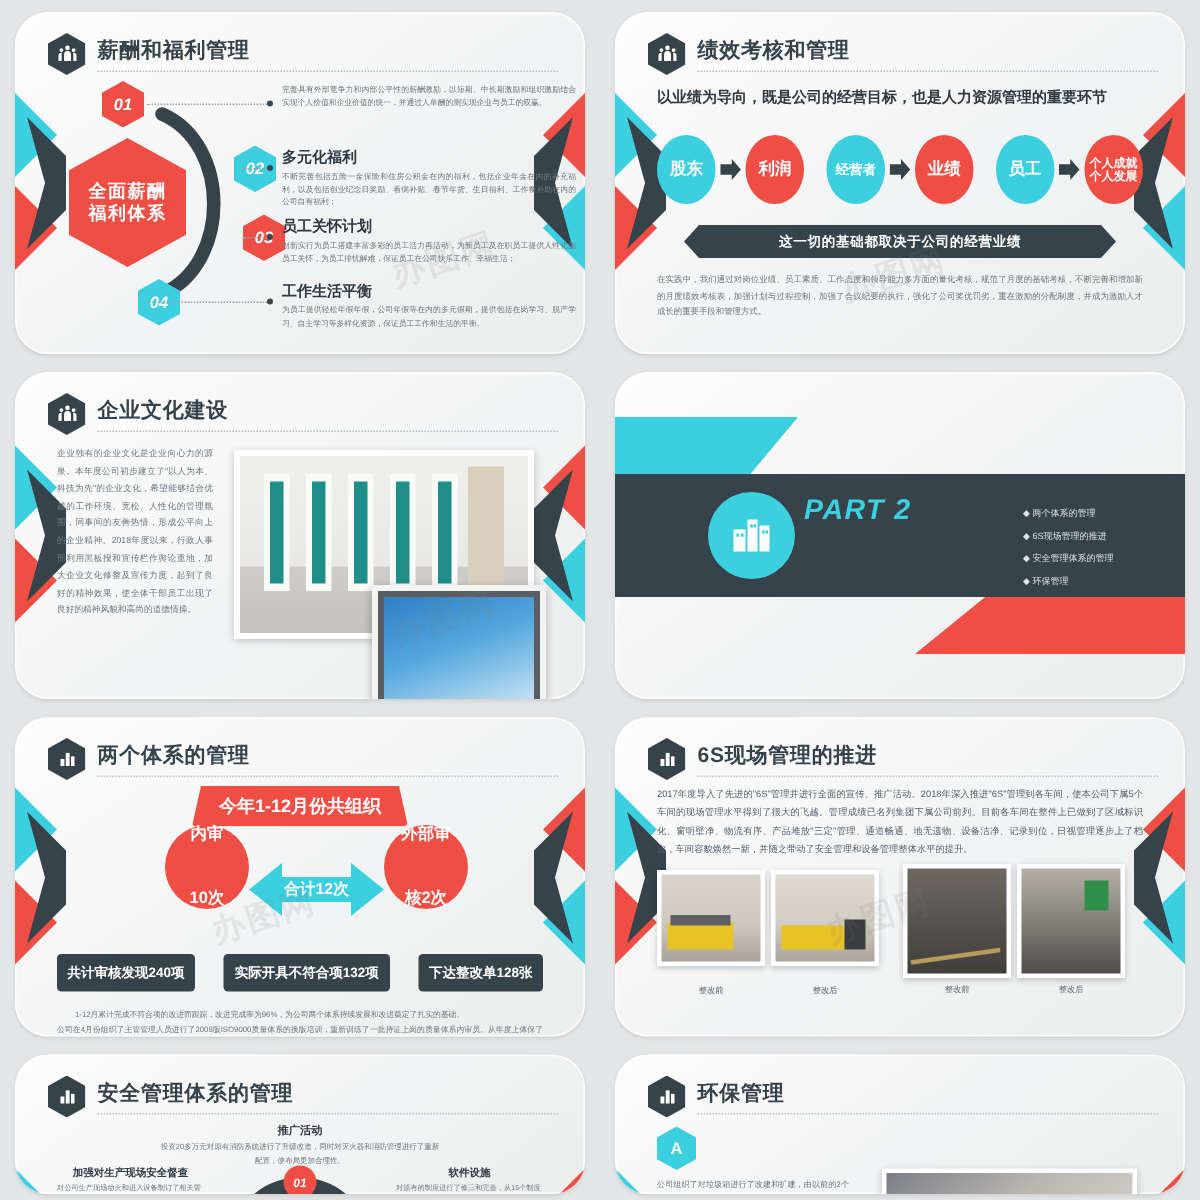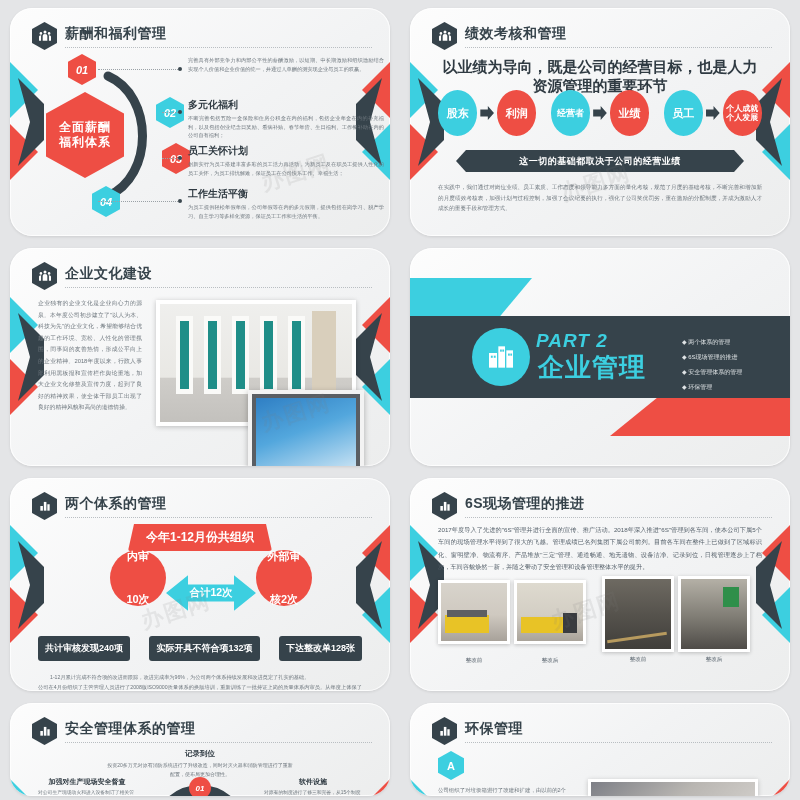--- a/index.html
+++ b/index.html
@@ -66,21 +66,21 @@
   }
   .nh-red { background:#ee4e44; }
   .nh-cy  { background:#3ccfe0;margin-left:24px; }
   .dotline { position:absolute; height:0; border-top:1px dotted #9aa1a6; }
   .dot-end { position:absolute; width:4px; height:4px; border-radius:50%; background:#3a474f; }
   .s1-item { position:absolute; left:150px; width:196px; }
   .s1-t { font-size:10px; font-weight:bold; color:#2f3a42; margin-bottom:2px; }
   .s1-d { font-size:5.2px; color:#6d767d; line-height:1.65; text-align:justify; }
 
   
-  .s2-lead { text-align:center; font-size:15px; font-weight:bold; color:#2f3a42; margin-top:4px; }
+  .s2-lead { text-align:left; font-size:10px; font-weight:bold; color:#2f3a42; margin-top:4px; }
   .s2-flow { position:absolute; left:0; right:0; top:30px; height:58px; display:flex; align-items:center; justify-content:center; gap:3px; }
   .circ { width:46px; height:46px; border-radius:50%; display:flex; align-items:center; justify-content:center;
           color:#fff; font-weight:bold; font-size:11px; text-align:center; line-height:1.15; }
   .c-cy { background:#3ccfe0; }
   .c-rd { background:#ee4e44; }
   .c-rd.small { font-size:8px; }
   .arrow-k { width:16px; height:14px; background:#36434b; clip-path:polygon(0 25%,55% 25%,55% 0,100% 50%,55% 100%,55% 75%,0 75%); }
   .gapsp { width:10px; }
   .s2-banner {
     position:absolute; left:18px; right:18px; top:96px; height:22px; background:#36434b;
@@ -365,21 +365,20 @@
           <rect x="4.4" y="11" width="1.4" height="1.6" fill="#3ccfe0"></rect>
             <rect x="6.6" y="11" width="1.4" height="1.6" fill="#3ccfe0"></rect>
           <rect x="11.3" y="6.4" width="1.3" height="1.6" fill="#3ccfe0"></rect>
             <rect x="13" y="6.4" width="1.3" height="1.6" fill="#3ccfe0"></rect>
           <rect x="17.3" y="9.4" width="1.3" height="1.6" fill="#3ccfe0"></rect>
             <rect x="19" y="9.4" width="1.3" height="1.6" fill="#3ccfe0"></rect>
         </svg>
       </div>
 
       <div style="position:absolute;left:126px;top:82px;color:#3ccfe0;font-size:19px;font-weight:bold;font-style:italic;letter-spacing:1px;">PART 2</div>
-      <div style="position:absolute;left:128px;top:102px;color:#3ccfe0;font-size:26px;font-weight:bold;letter-spacing:1px;">企业管理</div>
 
       <div style="position:absolute;left:272px;top:90px;">
         <div style="color:#dfe3e5;font-size:6px;margin-bottom:6px;">◆ <span>两个体系的管理</span></div>
         <div style="color:#dfe3e5;font-size:6px;margin-bottom:6px;">◆ <span>6S现场管理的推进</span></div>
         <div style="color:#dfe3e5;font-size:6px;margin-bottom:6px;">◆ <span>安全管理体系的管理</span></div>
         <div style="color:#dfe3e5;font-size:6px;">◆ <span>环保管理</span></div>
       </div>
     </div>
   </div>
 
@@ -526,21 +525,21 @@
               <rect x="10" y="5" width="4.4" height="15"></rect>
               <rect x="16" y="9" width="4" height="11"></rect>
             </svg>
         </span>
         <span class="hdr-title">安全管理体系的管理</span>
         <span class="hdr-rule"></span>
       </div>
 
       <div class="body">
         <div class="s7-top" style="margin:0 auto;width:190px;">
-          <div class="s7-h">记录到位</div>
+          <div class="s7-h">推广活动</div>
           <div class="s7-d">投资20多万元对原有消防系统进行了升级改造，同时对灭火器和消防管理进行了重新配置，使布局更加合理性。</div>
         </div>
         <div class="s7-ring"></div>
         <div class="s7-n" style="left:50%;transform:translateX(-50%);top:28px;background:#ee4e44;">
             <span>01</span>
           </div>
 
         <div class="s7-side" style="left:0;top:28px;">
           <div class="t">加强对生产现场安全督查</div>
           <div class="d">对公司生产现场动火和进入设备制订了相关管理制度，并进行现场监督，杜绝了现场的安全事故的发生。</div>

